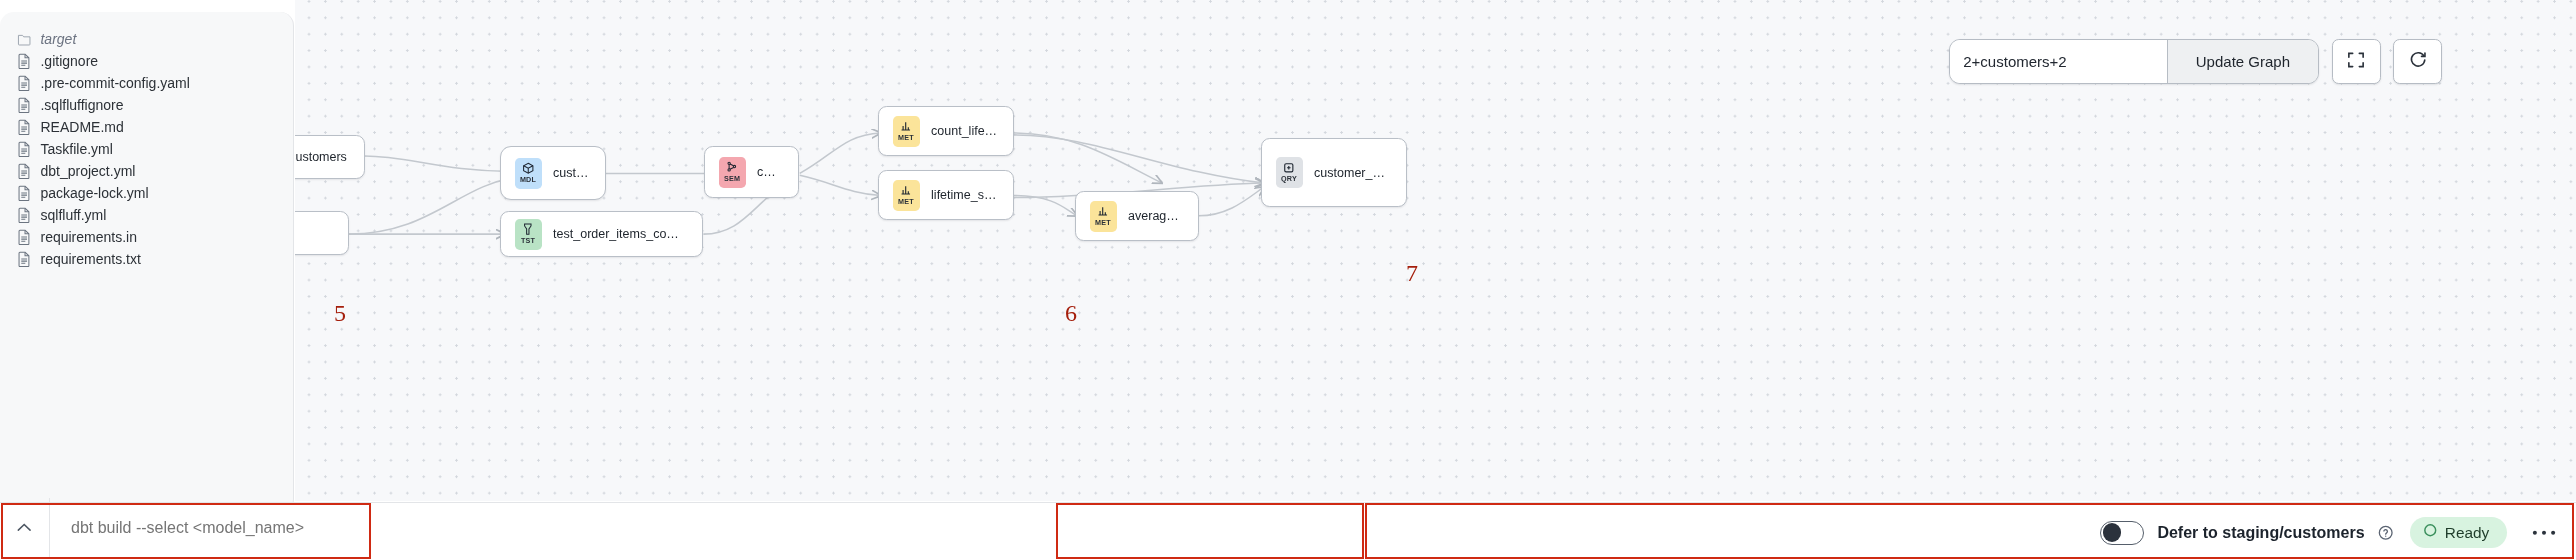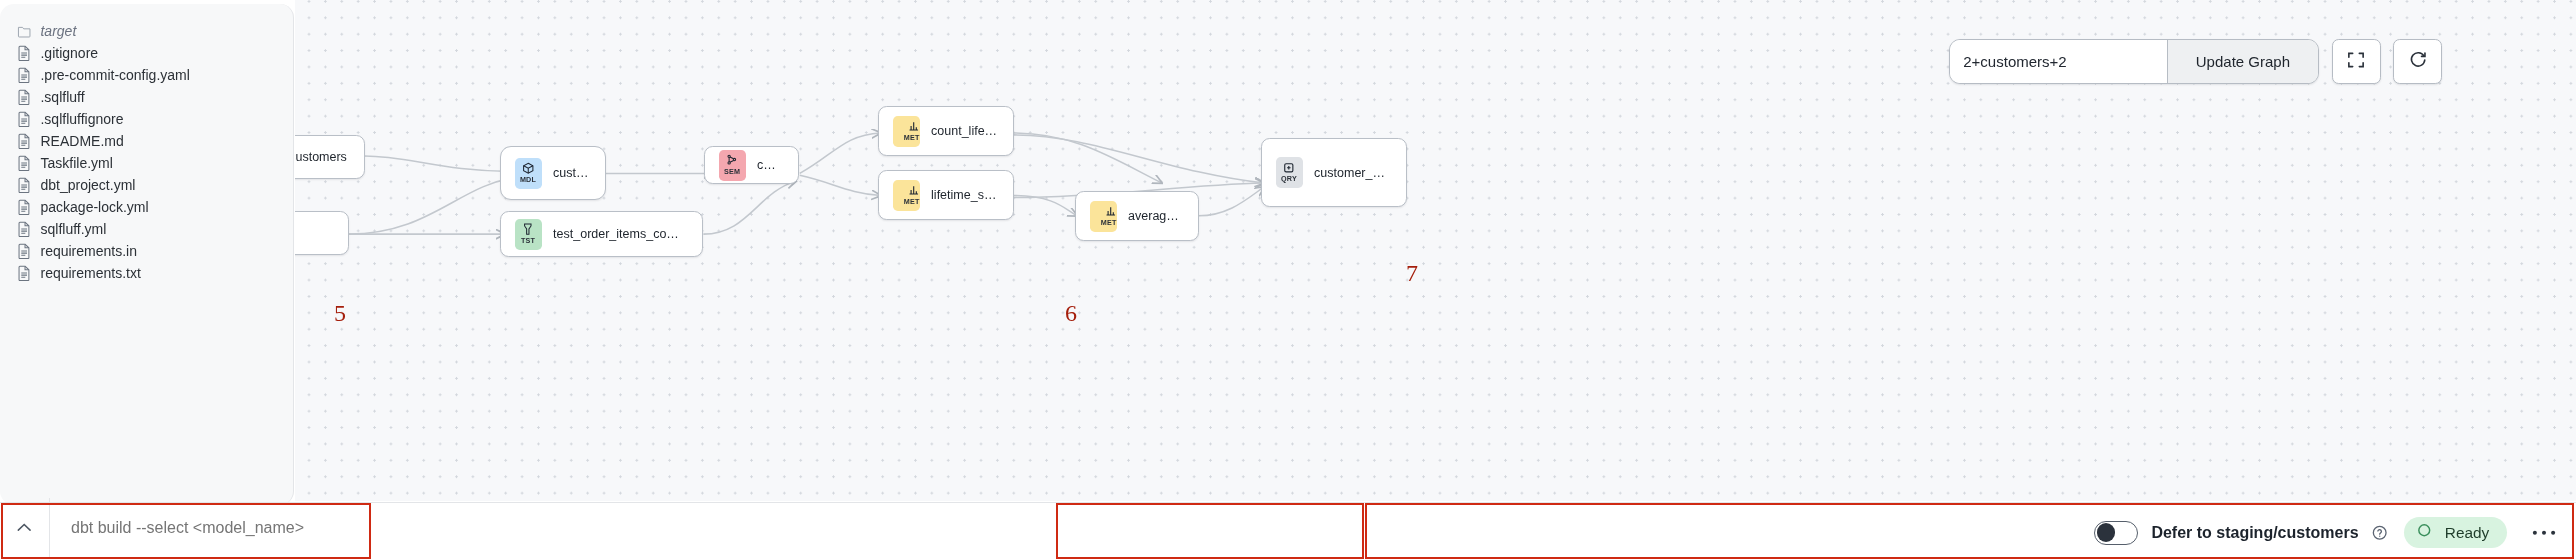--- a/index.html
+++ b/index.html
@@ -7,21 +7,21 @@
     width: 2576px; height: 561px;
     font-family: "Liberation Sans", sans-serif;
     background: #ffffff;
     overflow: hidden;
   }
 
   #app { position: relative; width: 2576px; height: 561px; }
 
   
   #sidebar {
-    position: absolute; left: 0; top: 4px;
+    position: absolute; left: 0; top: 12px;
     width: 294px; height: 501px;
     background: #f7f8f9;
     border-right: 1px solid #e3e5e8;
     padding-top: 16px;
     overflow: hidden;
     border-radius: 14px;
   }
   .file-row {
     display: flex; align-items: center;
     height: 22px;
@@ -121,21 +121,21 @@
     width: 27px; height: 31px; flex: 0 0 27px;
     border-radius: 4.8px;
     display: flex; flex-direction: column;
     align-items: center; justify-content: center;
     gap: 1px;
   }
   .badge .btxt { font-size: 7.2px; letter-spacing: 0.2px; color: #2b3139; font-weight: 700; }
   .badge svg { display:block; }
   .b-mdl { background: #bfdffa; }
   .b-sem { background: #f4a7af; }
-  .b-met { background: #fbe49a; align-items: flex-end; }
+  .b-met { background: #fbe49a; }
   .b-tst { background: #b9e3c5; }
   .b-qry { background: #dfe2e6; }
 
   svg.edges { position: absolute; left:0; top:0; width: 2281px; height: 501px; z-index: 1; pointer-events: none; }
 
   
   #bottombar {
     position: absolute; left: 0; top: 502px;
     width: 2576px; height: 50px;
     background: #ffffff;
@@ -181,21 +181,21 @@
   .switch .knob {
     width: 18.3px; height: 18.3px; border-radius: 50%;
     background: #2b323c;
   }
   .toggle-label {
     font-size: 16px; color: #1c232c; font-weight: 700;
     white-space: nowrap;
   }
   .help-ico { color: #5b6472; display: flex; align-items: center; cursor: pointer; }
   .ready-badge {
-    display: flex; align-items: center; gap: 13px;
+    display: flex; align-items: center; gap: 7px;
     background: #d8f3e0; border-radius: 15.4px;
     padding: 5.8px 17.3px 5.8px 13.5px;
     margin-right: 11.6px;
     cursor: pointer;
   }
   .ready-badge .rtxt { font-size: 15.4px; color: #1f3d2b; }
   #more-btn {
     width: 52px; height: 59px;
     display: flex; align-items: center; justify-content: center;
     color: #2b323c; font-size: 26px; letter-spacing: 1px;
@@ -245,30 +245,20 @@
         </div>
         <div class="file-row">
           <span>
             <svg class="ico" viewBox="0 0 15 17" fill="none" stroke="#6b7480" stroke-width="1.05">
               <path d="M3 1.4h5.4L12.3 5v10.2a.9.9 0 0 1-.9.9H3a.9.9 0 0 1-.9-.9V2.3A.9.9 0 0 1 3 1.4z"></path>
               <path d="M8.3 1.5V5h3.9"></path>
               <path d="M4.4 8.4h6M4.4 10.5h6M4.4 12.6h4.2"></path>
             </svg>
           </span>
           <span class="fname">.pre-commit-config.yaml</span>
-        </div>
-        <div class="file-row">
-          <span>
-            <svg class="ico" viewBox="0 0 15 17" fill="none" stroke="#6b7480" stroke-width="1.05">
-              <path d="M3 1.4h5.4L12.3 5v10.2a.9.9 0 0 1-.9.9H3a.9.9 0 0 1-.9-.9V2.3A.9.9 0 0 1 3 1.4z"></path>
-              <path d="M8.3 1.5V5h3.9"></path>
-              <path d="M4.4 8.4h6M4.4 10.5h6M4.4 12.6h4.2"></path>
-            </svg>
-          </span>
-          <span class="fname">.sqlfluff</span>
         </div>
         <div class="file-row">
           <span>
             <svg class="ico" viewBox="0 0 15 17" fill="none" stroke="#6b7480" stroke-width="1.05">
               <path d="M3 1.4h5.4L12.3 5v10.2a.9.9 0 0 1-.9.9H3a.9.9 0 0 1-.9-.9V2.3A.9.9 0 0 1 3 1.4z"></path>
               <path d="M8.3 1.5V5h3.9"></path>
               <path d="M4.4 8.4h6M4.4 10.5h6M4.4 12.6h4.2"></path>
             </svg>
           </span>
           <span class="fname">.sqlfluffignore</span>
@@ -421,21 +411,21 @@
     <div class="node" style="left:205px; top:211px; width:203px; height:46px;">
       <span class="badge b-tst">
         <svg width="11.6" height="12.5" viewBox="0 0 12 14" fill="none" stroke="#1d2530" stroke-width="1.15">
           <path d="M2.4 1.2h7.2v2.1L7.3 6.6v5.9H4.7V6.6L2.4 3.3z"></path>
         </svg>
         <span class="btxt">TST</span>
       </span>
       <span class="nlabel">test_order_items_compute_to_bools…</span>
     </div>
 
-    <div class="node" style="left:409px; top:146px; width:95px; height:38px;">
+    <div class="node" style="left:409px; top:146px; width:95px; height:52px;">
       <span class="badge b-sem">
         <svg width="11.6" height="12.5" viewBox="0 0 12 14" fill="none" stroke="#1d2530" stroke-width="1.15">
           <circle cx="3" cy="2.6" r="1.3"></circle>
             <circle cx="9" cy="6.2" r="1.3"></circle>
           <circle cx="3" cy="10" r="1.3"></circle>
             <path d="M3.9 3.4 8 5.4M3.9 9.2 8 7.2M3 4v5"></path>
         </svg>
         <span class="btxt">SEM</span>
       </span>
       <span class="nlabel">customers</span>

